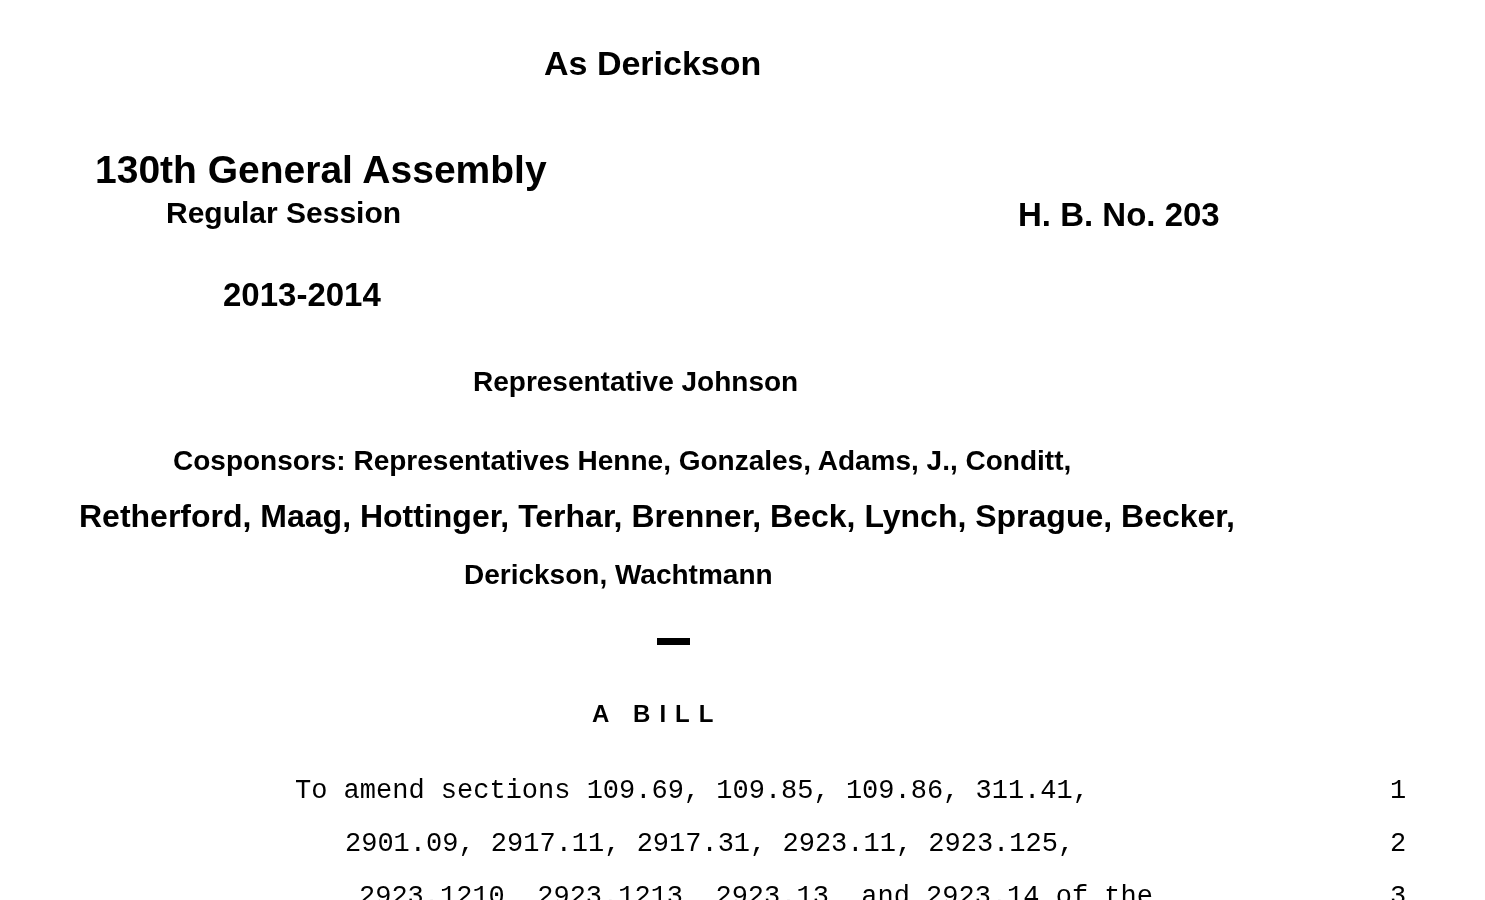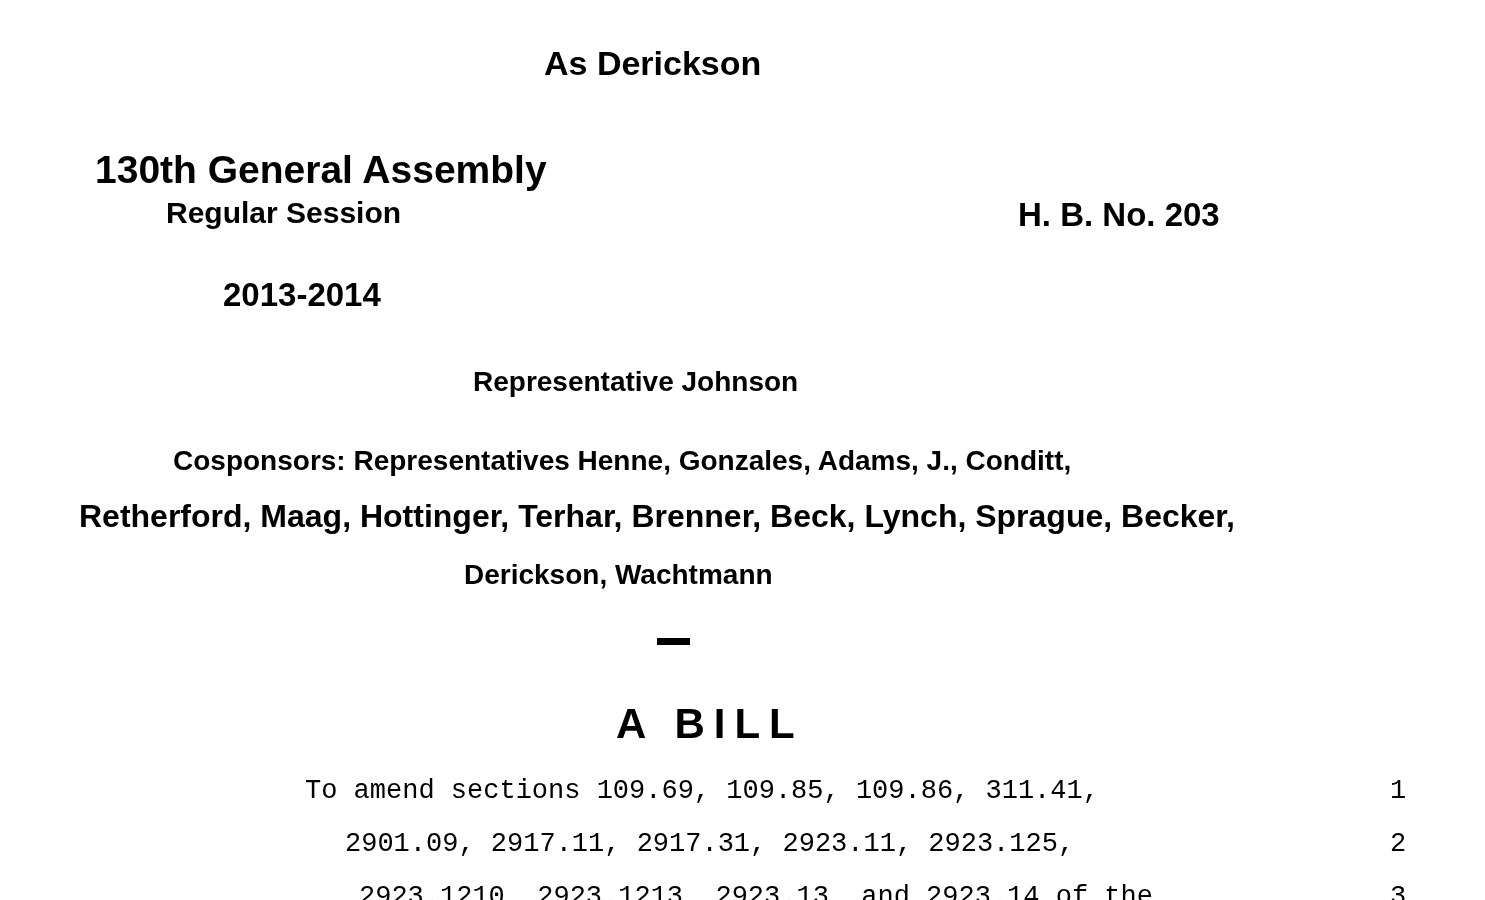--- a/index.html
+++ b/index.html
@@ -8,24 +8,24 @@
   .status { font-size: 34px; left: 544px; top: 44px; }
   .assembly { font-size: 39px; left: 95px; top: 148px; }
   .session { font-size: 30px; left: 166px; top: 196px; }
   .years { font-size: 33px; left: 223px; top: 253px; margin-top: 23px; }
   .billno { font-size: 33px; left: 1018px; top: 196px; }
   .sponsor { font-size: 28px; left: 473px; top: 366px; }
   .cosp1 { font-size: 28px; left: 145px; top: 445px; margin-left: 28px; }
   .cosp2 { font-size: 32px; left: 79px; top: 498px; }
   .cosp3 { font-size: 28px; left: 464px; top: 559px; }
   .divider { position: absolute; left: 657px; top: 638px; width: 33px; height: 7px; background: #000; }
-  .abill { font-size: 42px; left: 592px; top: 700px; letter-spacing: 9px; margin-left: 24px; }
+  .abill { font-size: 24px; left: 592px; top: 700px; letter-spacing: 9px; }
   .line { position: absolute; font-family: "Liberation Mono", monospace; font-size: 27px; white-space: nowrap; }
   .lnum { position: absolute; font-family: "Liberation Mono", monospace; font-size: 27px; left: 1390px; }
-  .l1 { left: 305px; top: 776px; }
+  .l1 { left: 295px; top: 776px; }
   .l2 { left: 345px; top: 829px; }
   .l3 { left: 359px; top: 882px; }
   .n1 { top: 776px; }
   .n2 { top: 829px; }
   .n3 { top: 882px; }
 </style>
 </head>
 <body>
 
 <div>

